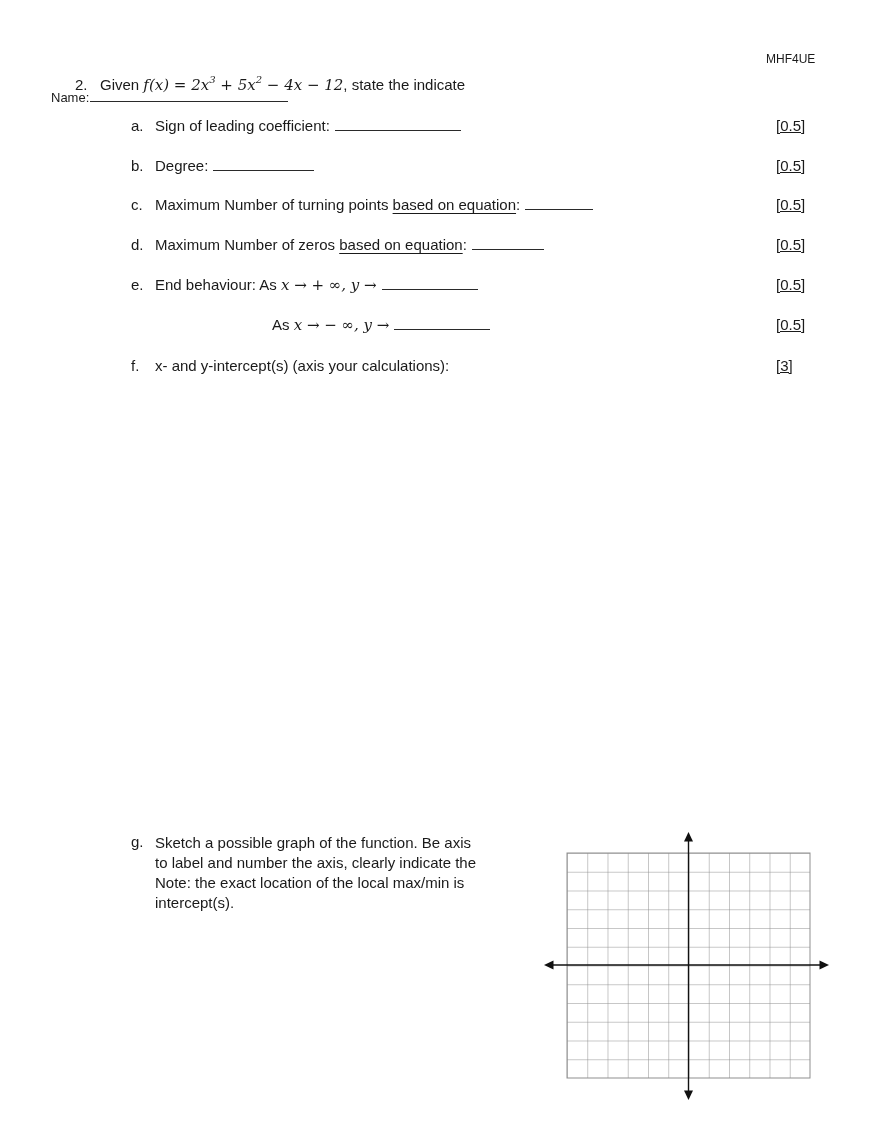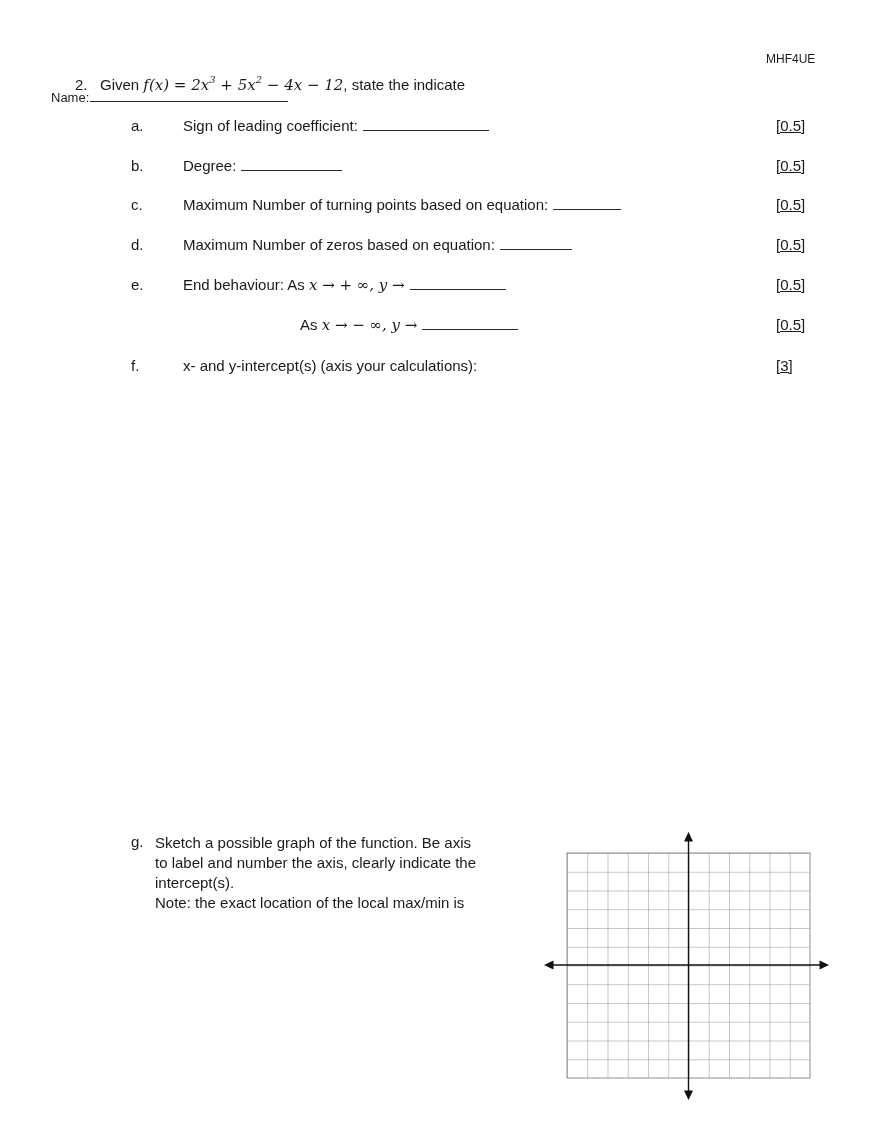--- a/index.html
+++ b/index.html
@@ -10,34 +10,34 @@
   .hdr-course{position:absolute;left:766px;top:52px;font-size:12px;}
 
   .q-line{position:absolute;left:75px;top:75px;white-space:nowrap;}
   .q-num{display:inline-block;width:25px;}
 
   .math{font-family:"DejaVu Serif",serif;font-style:italic;}
   sup{font-size:10px;position:relative;top:-1px;}
 
   .item{position:absolute;left:0;width:880px;height:22px;}
   .letter{position:absolute;left:131px;top:0;}
-  .content{position:absolute;left:155px;top:0;white-space:nowrap;margin-left:28px;}
+  .content{position:absolute;left:155px;top:0;white-space:nowrap;}
   .content-e2{left:272px;}
   .mark{position:absolute;left:776px;top:0;text-decoration:underline;}
 
   .r-a{top:117px}.r-b{top:157px}.r-c{top:196px}.r-d{top:236px}
   .r-e1{top:276px}.r-e2{top:316px}.r-f{top:357px}
   .r-int{top:793px}.r-g{top:833px;height:110px;}
 
   .bl{display:inline-block;border-bottom:1.3px solid #2a2a2a;height:13px;margin-left:5px;}
   .bl-name{width:198px;margin-left:1px;}
   .bl-a{width:126px}.bl-b{width:101px}.bl-c{width:68px}.bl-d{width:72px}.bl-e{width:96px}
   .bl-x{width:196px}.bl-y{width:163px}
 
-  .ul{text-underline-offset:3px;}
+  .ul{text-decoration:underline;text-underline-offset:3px;}
 
   .x-int{position:absolute;left:155px;top:0;white-space:nowrap;}
   .y-int{position:absolute;left:518px;top:0;white-space:nowrap;}
 
   .g-text{position:absolute;left:155px;top:0;width:400px;line-height:20px;}
   .g-mark{margin-left:57px;}
 
   .grid-wrap{position:absolute;left:540px;top:830px;}
 </style>
 </head>
@@ -90,22 +90,22 @@
     <span class="content"><span>x- and y-intercept(s) (axis your calculations):</span></span>
     <span class="mark">[3]</span>
   </div>
 
 
   <div class="item r-g">
     <span class="letter">g.</span>
     <div class="g-text">
       <div>Sketch a possible graph of the function. Be axis</div>
       <div>to label and number the axis, clearly indicate the</div>
+      <div>Note: the exact location of the local max/min is</div>
       <div>intercept(s).</div>
-      <div>Note: the exact location of the local max/min is</div>
     </div>
   </div>
 
   <div class="grid-wrap">
     <svg width="290" height="272" viewBox="0 0 290 272">
       <defs>
         <pattern id="gp" x="27" y="23" width="20.25" height="18.75" patternUnits="userSpaceOnUse">
           <path d="M 20.25 0 H 0 V 18.75" fill="none" stroke="#8f8f8f" stroke-width="1"></path>
         </pattern>
       </defs>

